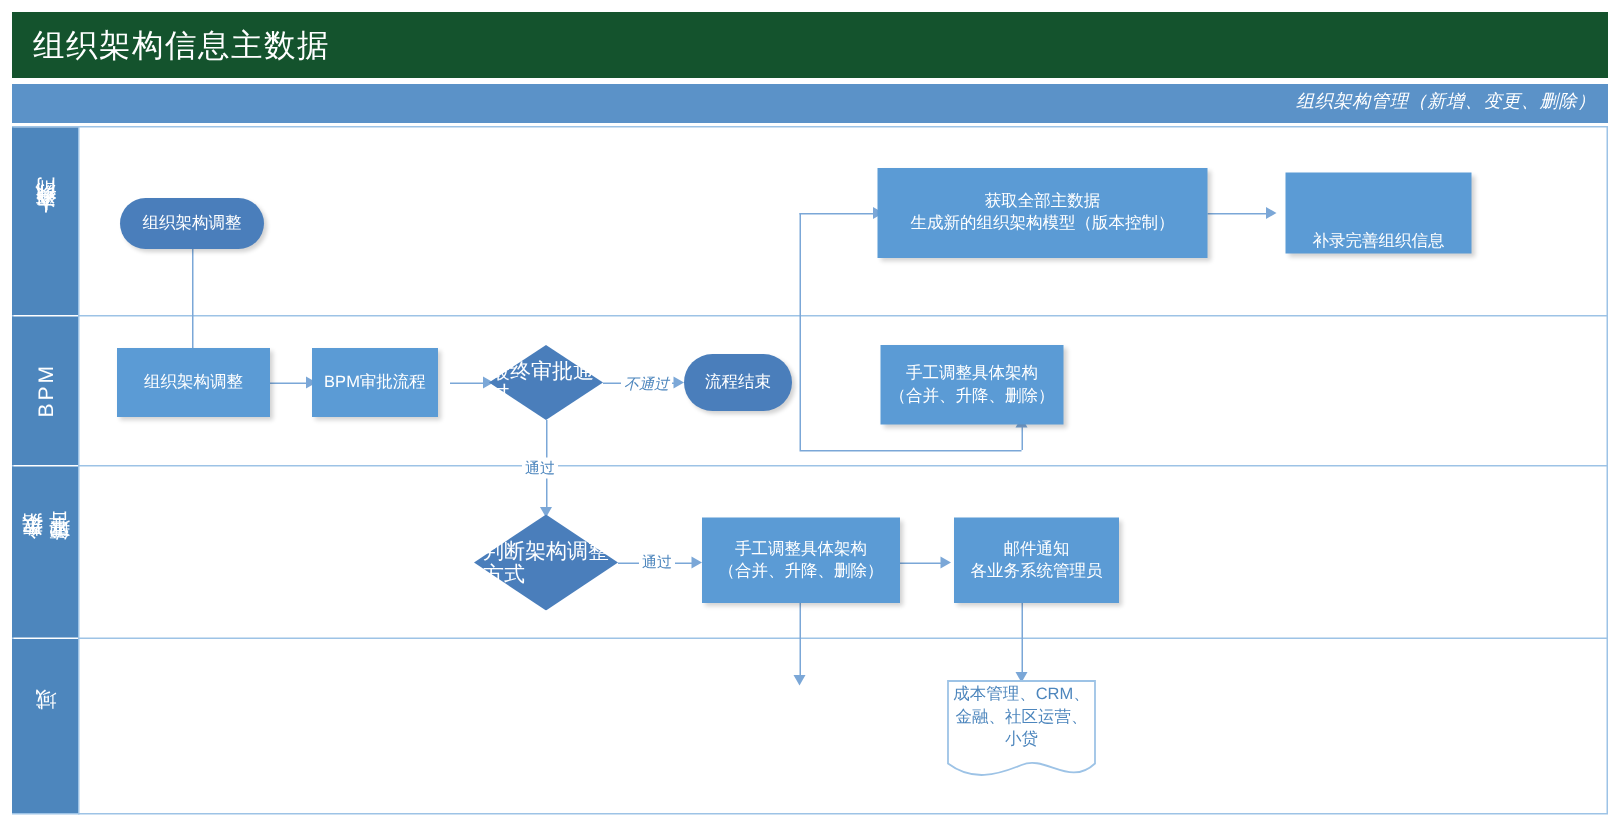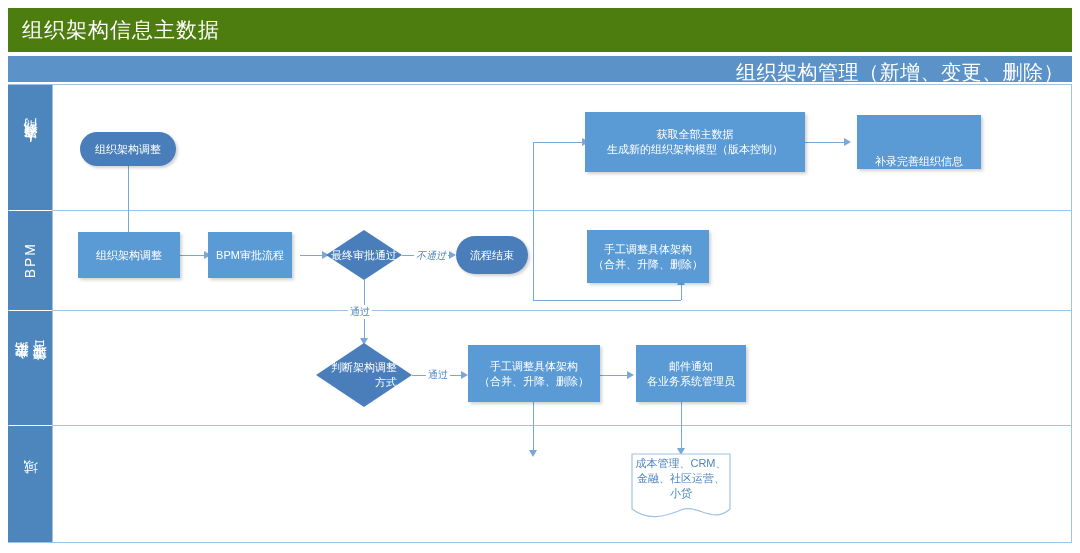--- a/index.html
+++ b/index.html
@@ -1,37 +1,37 @@
 <!DOCTYPE html>
 <html><head>
 <meta charset="utf-8">
 <style>
   html,body{margin:0;padding:0;background:#ffffff;}
   body{font-family:"Liberation Sans","DejaVu Sans",sans-serif;}
   #canvas{position:relative;width:1080px;height:553px;background:#ffffff;overflow:hidden;}
 
   
-  .title-bar{position:absolute;left:8px;top:8px;width:1064px;height:44px;background:#4d7c0f;}
+  .title-bar{position:absolute;left:8px;top:8px;width:1064px;height:44px;background:#14532d;}
   .title-bar .t{position:absolute;left:14px;top:8px;font-size:21px;color:#ffffff;letter-spacing:1px;}
   .subtitle-bar{position:absolute;left:8px;top:56px;width:1064px;height:26px;background:#5b92c8;}
-  .subtitle-bar .t{position:absolute;right:8px;top:3px;font-size:20px;color:#ffffff;letter-spacing:.5px;}
+  .subtitle-bar .t{position:absolute;right:8px;top:3px;font-size:12px;color:#ffffff;letter-spacing:.5px;font-style:italic;}
 
   
   .pool{position:absolute;left:8px;top:84px;width:1064px;height:459px;border:1px solid #9dc3e6;box-sizing:border-box;background:#ffffff;}
   .lane-head{position:absolute;left:8px;width:44px;background:#4d86bd;display:flex;align-items:center;justify-content:center;}
   .lane-head span{writing-mode:vertical-rl;transform:rotate(180deg);color:#ffffff;font-size:14px;letter-spacing:2px;text-align:center;line-height:18px;}
   .lane-sep{position:absolute;left:52px;width:1020px;height:0;border-top:1px solid #9dc3e6;}
   .lane-divider{position:absolute;left:52px;top:84px;width:0;height:459px;border-left:1px solid #9dc3e6;}
 
   
   .node{position:absolute;box-sizing:border-box;display:flex;align-items:center;justify-content:center;text-align:center;color:#ffffff;font-size:11px;line-height:15px;}
   .box{background:#5b9bd5;box-shadow:2px 2px 3px rgba(0,0,0,.18);}
   .pill{background:#4a7ebb;border-radius:22px;box-shadow:2px 2px 3px rgba(0,0,0,.18);}
   .diamond-wrap{position:absolute;}
-  .diamond-wrap .lbl{position:absolute;left:0;top:0;width:100%;height:100%;display:flex;align-items:center;justify-content:center;text-align:right;color:#ffffff;font-size:11px;line-height:15px;}
+  .diamond-wrap .lbl{position:absolute;left:0;top:0;width:100%;height:100%;display:flex;align-items:center;justify-content:center;text-align:left;color:#ffffff;font-size:14px;line-height:15px;}
   .doc{position:absolute;}
   .doc .lbl{position:absolute;left:0;top:0;width:100%;height:72%;display:flex;align-items:center;justify-content:center;text-align:center;color:#4d86bd;font-size:11px;line-height:15px;}
 
   
   .conn{position:absolute;background:#7ba7d7;}
   .h{height:1px;}
   .v{width:1px;}
   .arrow{position:absolute;width:0;height:0;}
   .ar{border-top:4px solid transparent;border-bottom:4px solid transparent;border-left:7px solid #7ba7d7;}
   .ad{border-left:4px solid transparent;border-right:4px solid transparent;border-top:7px solid #7ba7d7;}

